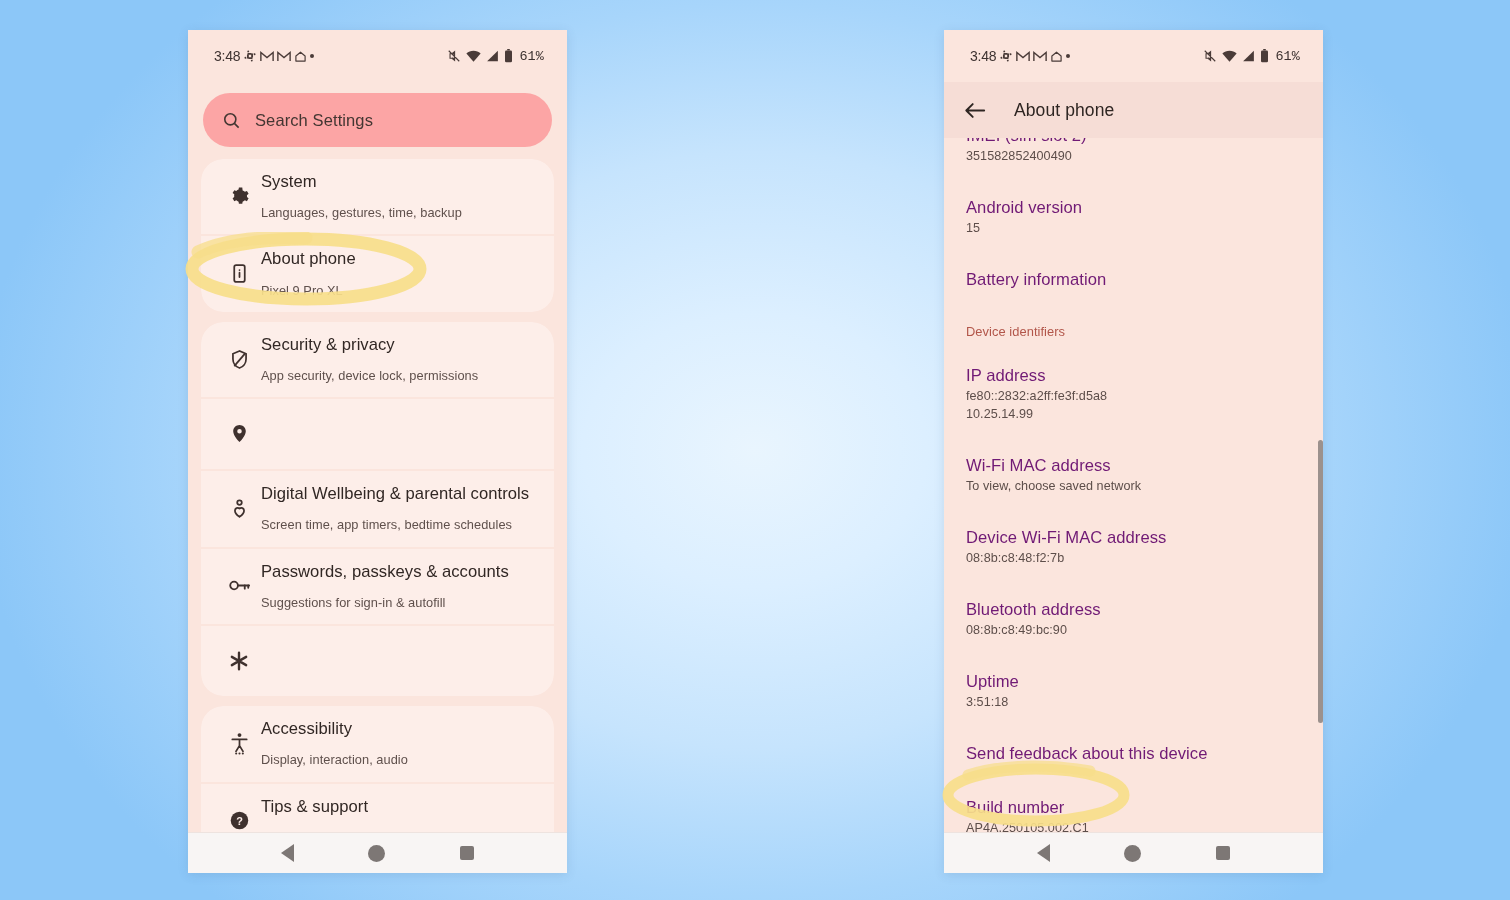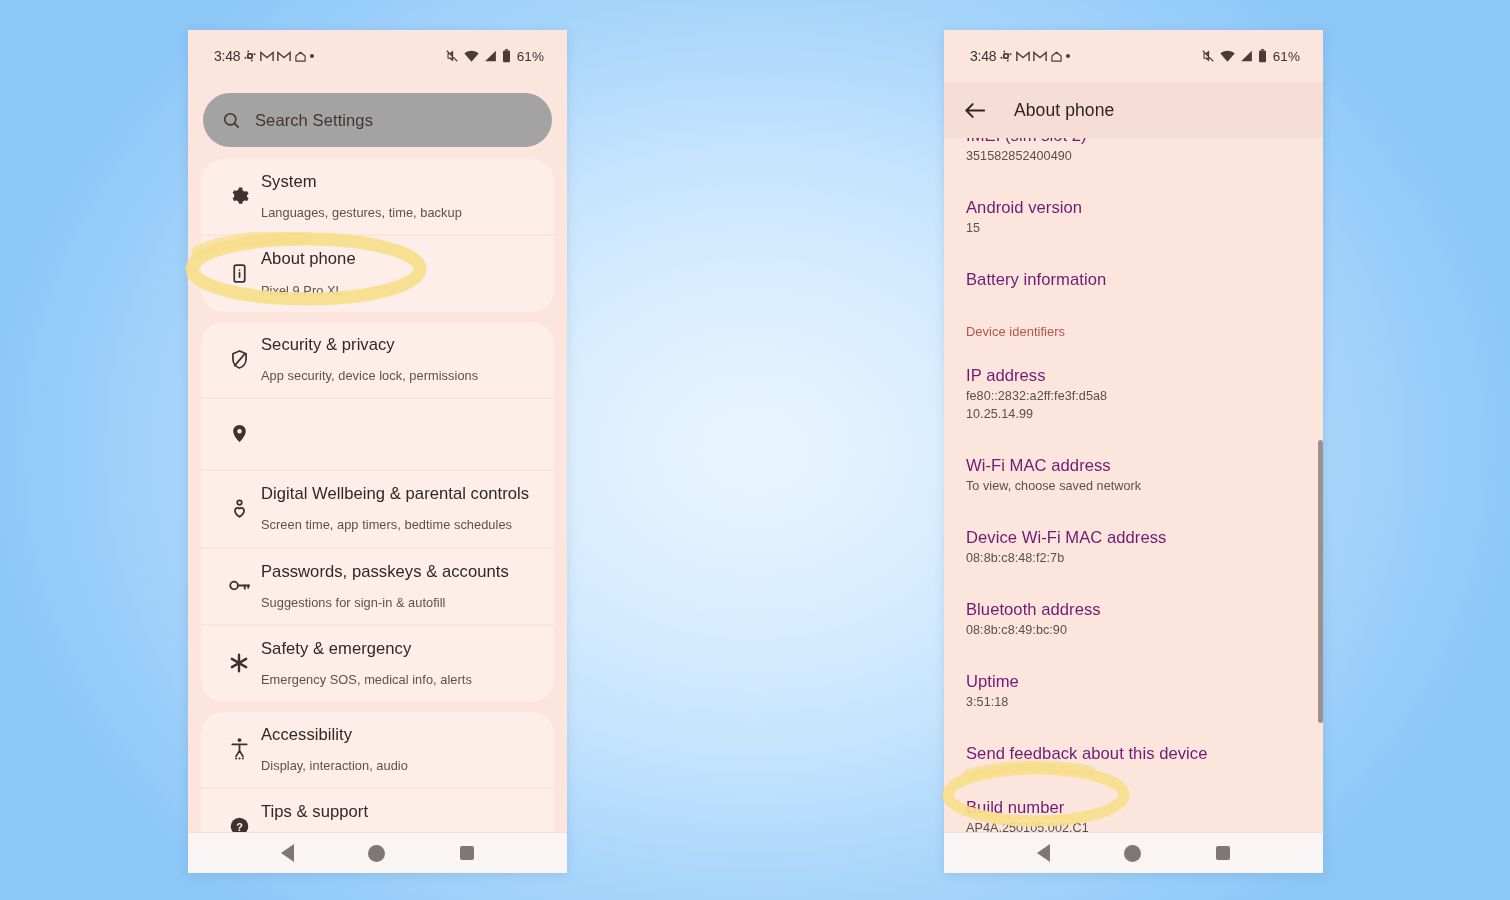--- a/index.html
+++ b/index.html
@@ -27,30 +27,30 @@
 
   
   .statusbar {
     height: 52px; display: flex; align-items: center;
     padding: 0 23px 0 26px; font-size: 13.5px; color: #4a3b38;
     letter-spacing: .1px;
   }
   .sb-left  { display: flex; align-items: center; gap: 3px; }
   .sb-right { display: flex; align-items: center; gap: 5px; margin-left: auto; }
   .sb-time { font-size: 14px; color: #3d3230; font-weight: 400; letter-spacing: -.2px; }
-  .sb-pct  { font-size: 13.5px; color: #3d3230; margin-left: 1px; }
+  .sb-pct  { font-size: 13.5px; color: #3d3230; margin-left: 1px; font-family: Liberation Mono, monospace; }
   .sb-ico { display: inline-flex; align-items: center; justify-content: center; }
   .sb-dot { width: 4px; height: 4px; border-radius: 50%; background: #4a3b38; display: inline-block; }
 
   
   #phone-left .screen { background: #fbe5dd; }
 
   .search-wrap { padding: 11px 15px 0 15px; }
   .searchbar {
-    height: 54px; border-radius: 28px; background: #a3a3a3;
+    height: 54px; border-radius: 28px; background: #fca5a5;
     display: flex; align-items: center; gap: 14px; padding: 0 19px;
   }
   .search-text { font-size: 16.5px; color: #433632; letter-spacing: .1px; }
 
   .list { padding: 12px 13px 0 13px; display: flex; flex-direction: column; }
   .group { display: flex; flex-direction: column; border-radius: 22px; overflow: hidden; margin-bottom: 10px; }
   .row {
     position: relative; background: #fdeee9; display: flex; align-items: center;
     gap: 0; padding: 13px 16px 14px 16px; min-height: 70px;
   }
@@ -239,24 +239,20 @@
               <div class="row-txt">
                 <div class="row-title">Passwords, passkeys &amp; accounts</div>
                 <div class="row-sub">Suggestions for sign-in &amp; autofill</div>
               </div>
             </div>
             <div class="row">
               <div class="row-ico">
                 <svg width="22" height="22" viewBox="0 0 24 24" fill="none" stroke="#3f312e" stroke-width="2.6" stroke-linecap="round">
                   <path d="M12 3v18M4.2 7.5l15.6 9M19.8 7.5l-15.6 9"></path>
                 </svg>
-              </div>
-              <div class="row-txt">
-                <div class="row-title">Safety &amp; emergency</div>
-                <div class="row-sub">Emergency SOS, medical info, alerts</div>
               </div>
             </div>
           </div>
           <div class="group">
             <div class="row">
               <div class="row-ico">
                 <svg width="21" height="23" viewBox="0 0 24 26" fill="none" stroke="#3f312e" stroke-width="2" stroke-linecap="round">
                   <circle cx="12" cy="3.4" r="2.2" fill="#3f312e" stroke="none"></circle>
                   <path d="M3.8 8.4h16.4M12 8.4v7M12 15.4 8 22M12 15.4 16 22"></path>
                   <path d="M8.2 24.4h.01M12 24.4h.01M15.8 24.4h.01" stroke-width="2.4"></path>

